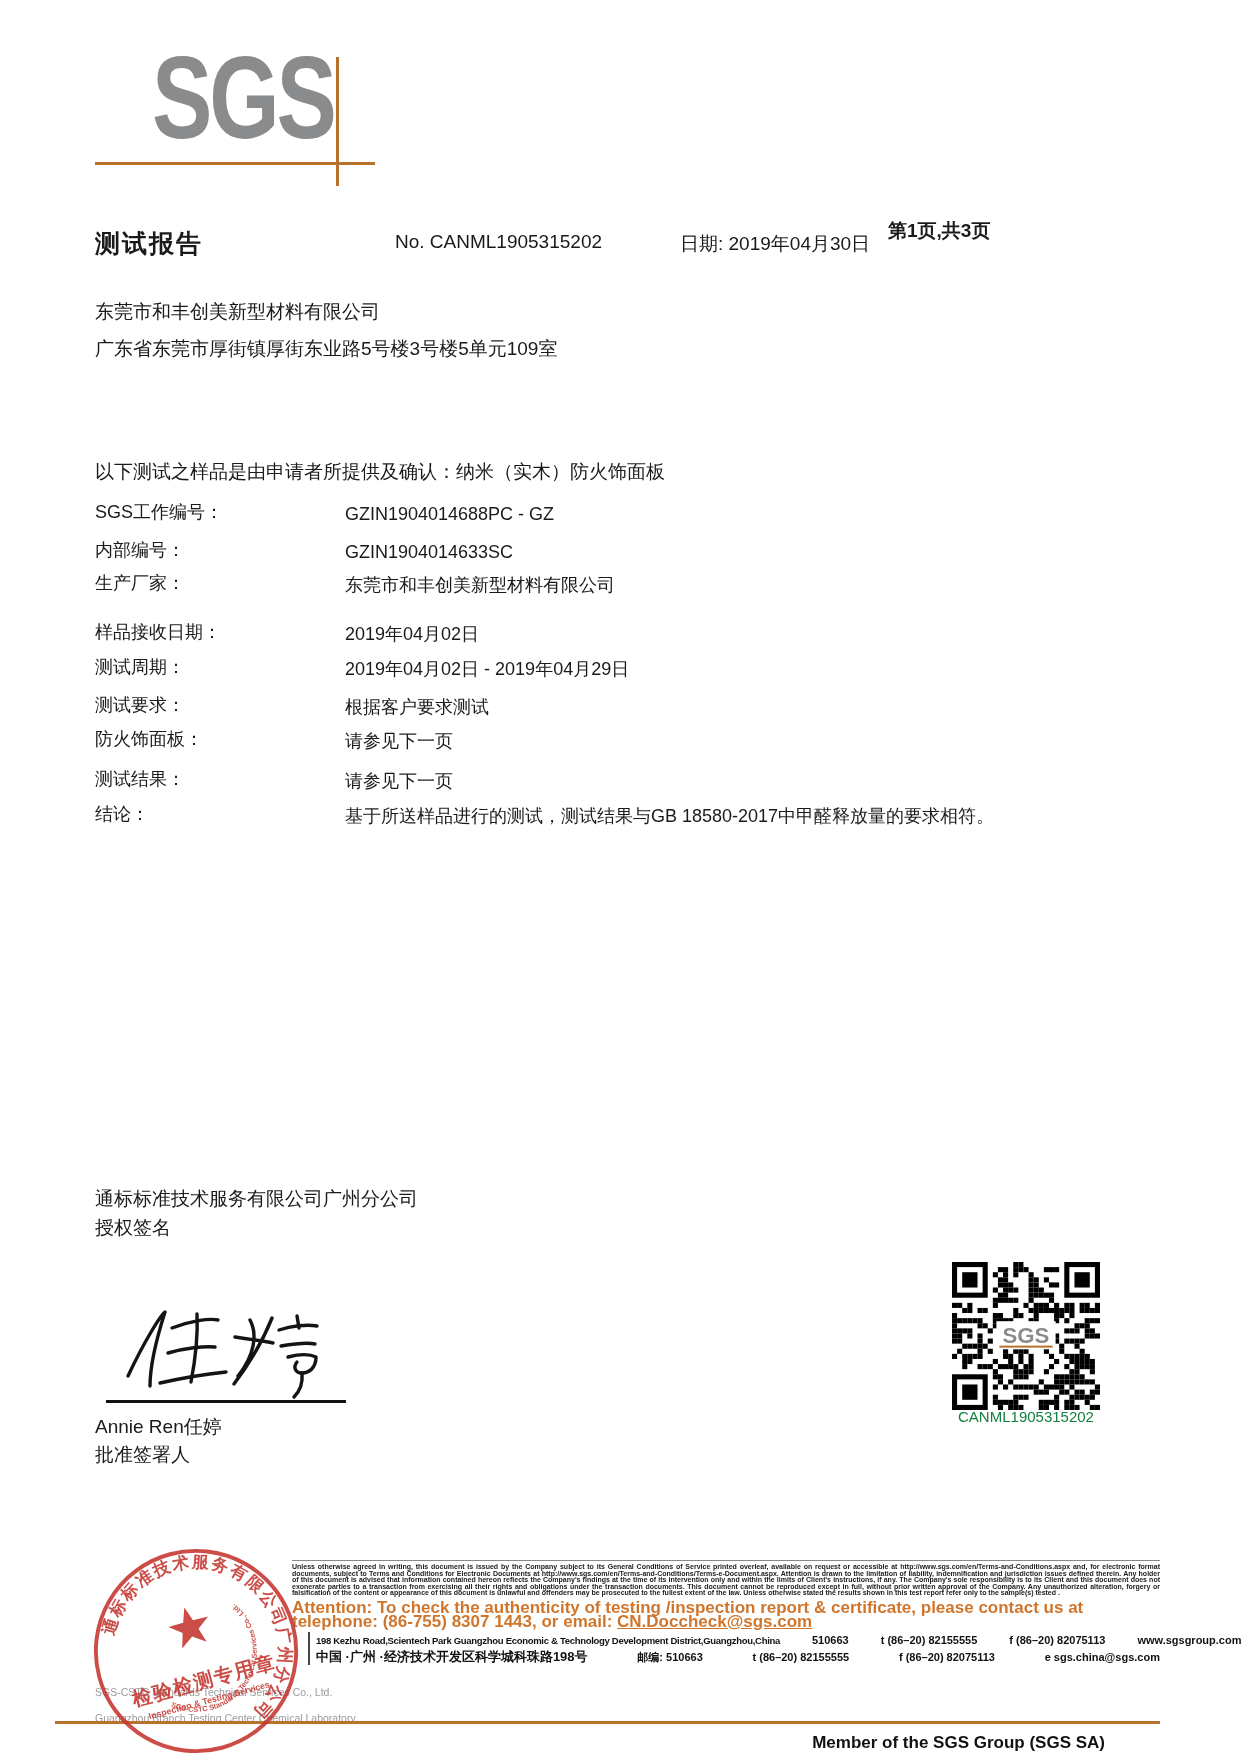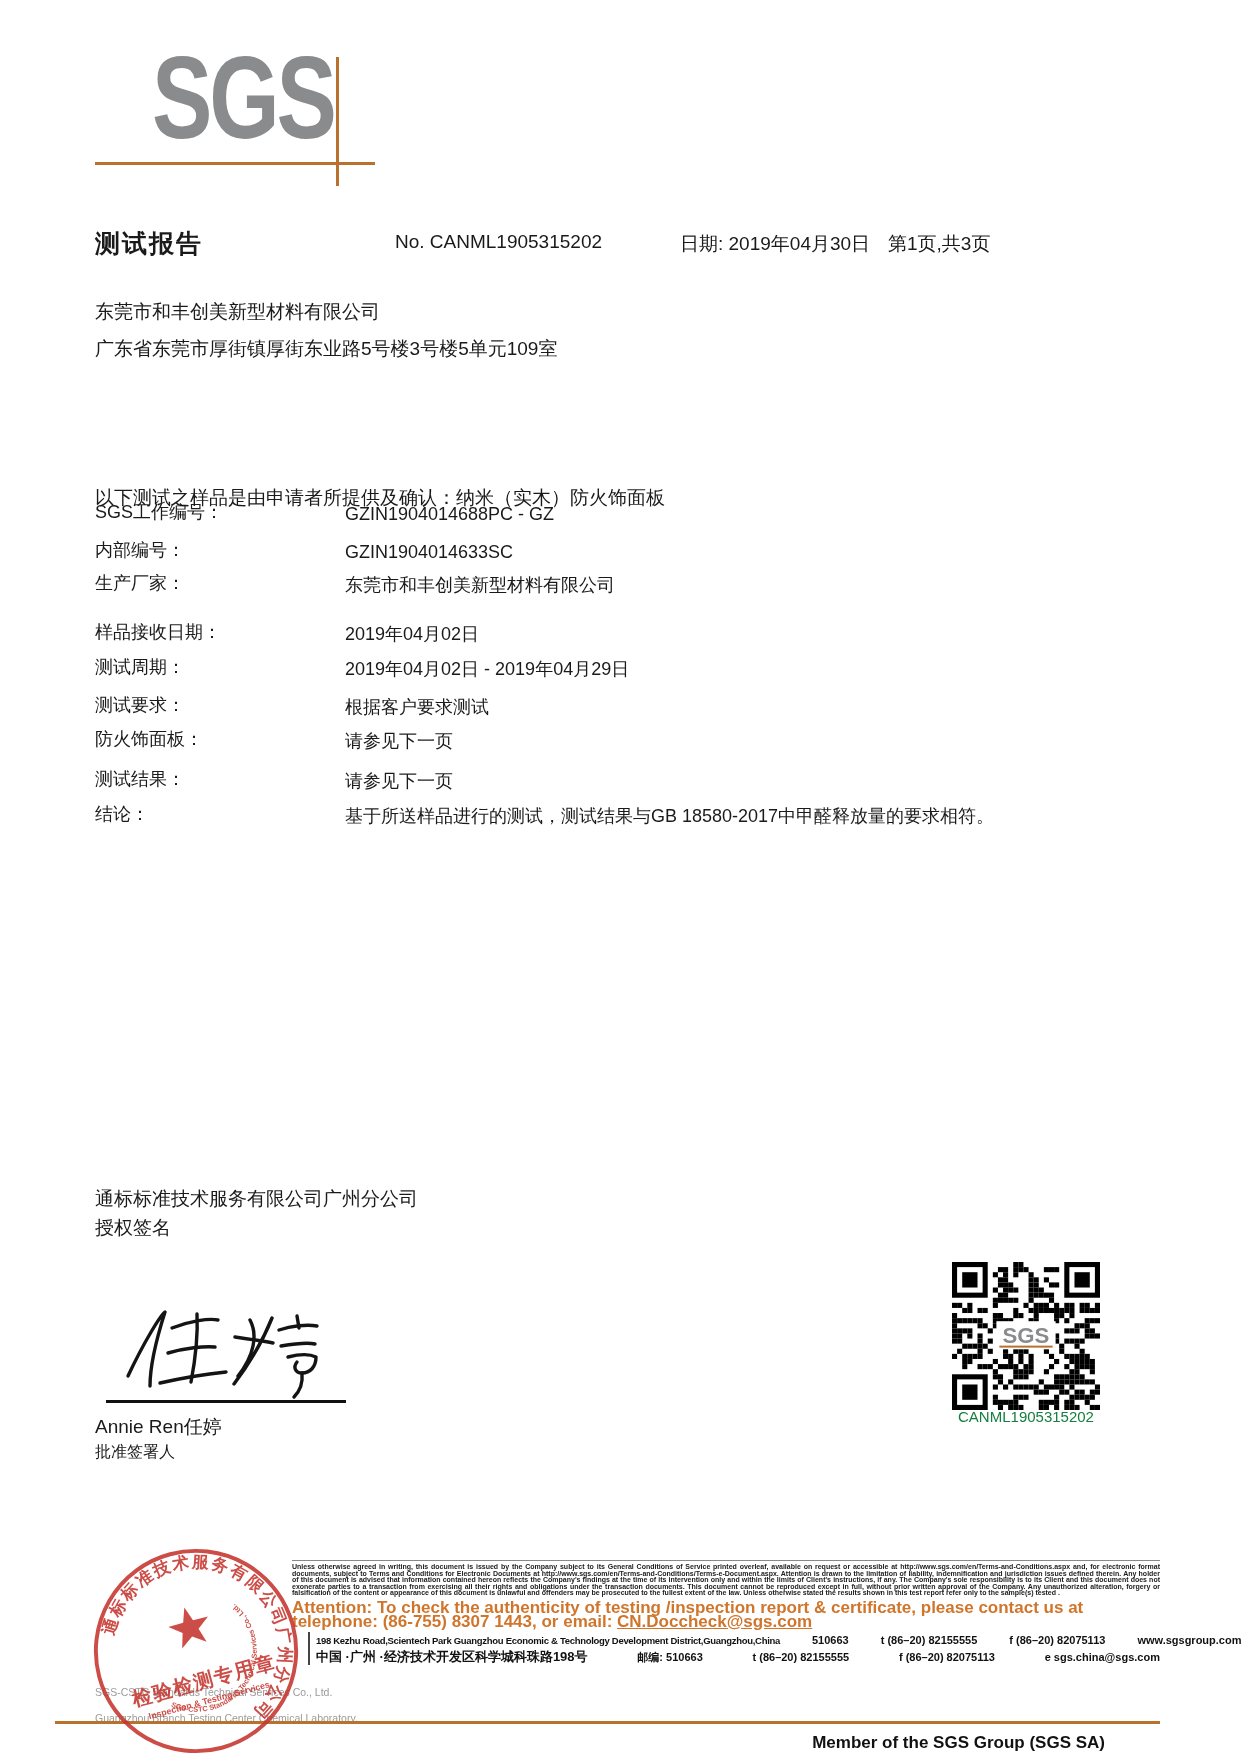--- a/index.html
+++ b/index.html
@@ -15,38 +15,38 @@
     left:152px;top:40px;font-size:116px;font-weight:bold;color:#8a8b8d;
     letter-spacing:-4px;line-height:1;transform:scaleX(0.78);transform-origin:left top;
   }
   .logo-hline{left:95px;top:162px;width:280px;height:3px;background:#b9722e;}
   .logo-vline{left:336px;top:57px;width:3px;height:129px;background:#b9722e;}
 
   
   .report-title{left:95px;top:227px;font-size:25px;font-weight:bold;letter-spacing:2px;}
   .report-no{left:395px;top:231px;font-size:19px;}
   .report-date{left:680px;top:231px;font-size:19px;}
-  .report-page{left:888px;top:231px;font-size:19px;}
+  .report-page{left:888px;top:218px;font-size:19px;font-weight:bold;}
 
   .applicant-company{left:95px;top:299px;font-size:19px;}
   .applicant-address{left:95px;top:336px;font-size:19px;}
-  .sample-statement{left:95px;top:485px;font-size:19px;}
+  .sample-statement{left:95px;top:459px;font-size:19px;}
 
   
   .field-row{position:absolute;left:95px;width:1060px;display:flex;}
   .field-label{width:250px;font-size:18px;flex:none;}
   .field-value{width:660px;font-size:18px;line-height:28px;}
 
   
   .sign-company{left:95px;top:1186px;font-size:19px;}
   .sign-label{left:95px;top:1215px;font-size:19px;}
   .sig-svg{left:108px;top:1290px;}
   .sig-line{left:106px;top:1400px;width:240px;height:3px;background:#111;}
   .sign-name{left:95px;top:1414px;font-size:19px;}
-  .sign-role{left:95px;top:1442px;font-size:16px;}
+  .sign-role{left:95px;top:1442px;font-size:19px;}
 
   
   .qr-box{left:952px;top:1262px;width:148px;height:148px;}
   .qr-caption{left:940px;top:1408px;width:172px;text-align:center;font-size:15px;color:#15803d;}
 
   
   .footer{left:292px;top:1560px;width:868px;border-top:1px solid #888;padding-top:3px;}
   .legal{
     font-size:7px;line-height:6.6px;font-weight:600;text-align:justify;
     color:#1b1b1b;letter-spacing:0px;

